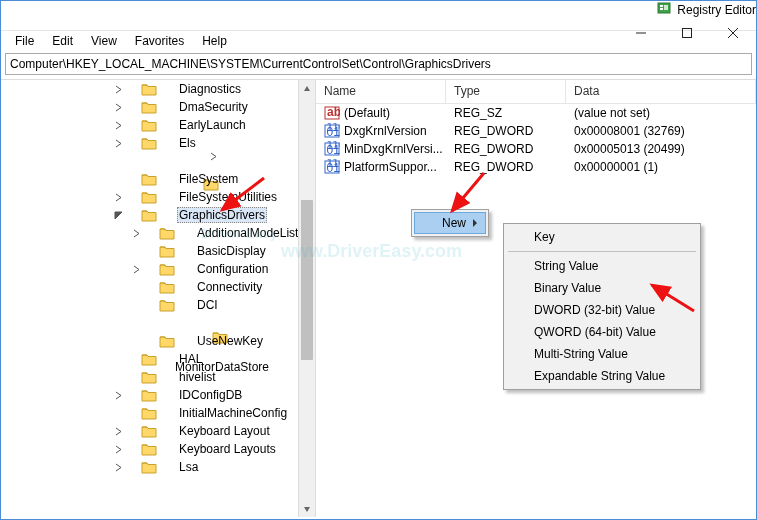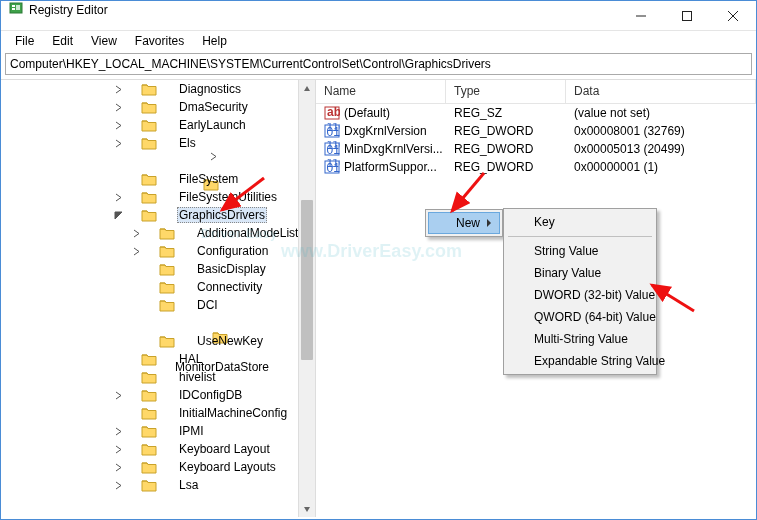--- a/index.html
+++ b/index.html
@@ -1,19 +1,19 @@
 <!DOCTYPE html>
 <html><head>
 <meta charset="utf-8">
 <style>
   * { box-sizing: border-box; margin: 0; padding: 0; font-family: "Segoe UI", Tahoma, sans-serif; font-size: 12px; }
   body { background: #fff; width: 757px; height: 520px; overflow: hidden; border: 1px solid #4a8cd6; position: relative; }
 
   
-  .titlebar { height: 30px; background: #fff; display: flex; align-items: flex-start; padding: 0 0 0 8px; border-bottom: 1px solid #e5e5e5; }
+  .titlebar { height: 30px; background: #fff; display: flex; align-items: flex-end; padding: 0 0 0 14px; border-bottom: 1px solid #e5e5e5; flex-direction: column; }
   .titlebar .title { flex: 1; display: flex; align-items: center; gap: 6px; }
   .titlebar .title span { font-size: 12px; }
   .winbtns { display: flex; }
   .winbtn { width: 46px; height: 30px; display: flex; align-items: center; justify-content: center; }
   .winbtn svg { width: 10px; height: 10px; stroke: #222; stroke-width: 1; fill: none; }
 
   
   .menubar { height: 20px; display:flex; align-items:center; gap: 2px; padding: 0 6px; }
   .menubar span { padding: 2px 8px; cursor: default; }
 
@@ -55,22 +55,22 @@
   .val-icon { width:16px; height:16px; display:inline-block; }
   .val-icon svg{width:16px;height:16px;}
 
   
   .submenu { position:absolute; background:#f1f1f1; border:1px solid #a0a0a0; box-shadow:3px 3px 3px rgba(0,0,0,0.25); padding:2px; }
   .submenu .item { padding:4px 26px 4px 28px; white-space:nowrap; position:relative; }
   .submenu .item.highlight{ background:#aacff0; border:1px solid #6aa8de; padding:3px 25px 3px 27px; }
   .submenu .sep { height:1px; background:#c0c0c0; margin:3px 2px; }
   .submenu .arrow{ position:absolute; right:8px; top:50%; transform:translateY(-50%); border-left:4px solid #333; border-top:4px solid transparent; border-bottom:4px solid transparent; }
 
-  .menu1 { left:424px; top:208px; width:78px; }
-  .menu2 { left:502px; top:207px; width:154px; }
+  .menu1 { left:410px; top:208px; width:78px; }
+  .menu2 { left:502px; top:222px; width:198px; }
 
   
   .watermark{ position:absolute; left:200px; top:210px; opacity:0.15; pointer-events:none; color:#2aa3b8; font-size:30px; font-weight:600; letter-spacing:1px; }
   .watermark .sub{ font-size:18px; color:#33adc0; display:block; margin-top:-4px; margin-left:80px; letter-spacing:0;}
 
   
   .arrow-ann{ position:absolute; pointer-events:none; }
   .arrow-ann svg{ overflow:visible; }
 
   .scroll-stub{ width:17px; background:#f0f0f0; position:absolute; right:0; top:0; bottom:0; border-left:1px solid #ddd;}
@@ -227,45 +227,45 @@
               <polyline points="2,1 7,4.5 2,8"></polyline>
             </svg>
           </span>
           <span class="folder"><svg viewBox="0 0 16 14">
               <path d="M1 3h5l1 1.5h8v8.5H1z" fill="#ffd869" stroke="#c9a22a"></path>
               <path d="M1 3h5l1 1.5h8" fill="none" stroke="#c9a22a"></path>
             </svg></span>
           <span class="label">AdditionalModeLists</span>
         </div>
         <div class="tree-row" style="padding-left: 128px;">
+          <span class="twisty"></span>
+          <span class="folder"><svg viewBox="0 0 16 14">
+              <path d="M1 3h5l1 1.5h8v8.5H1z" fill="#ffd869" stroke="#c9a22a"></path>
+              <path d="M1 3h5l1 1.5h8" fill="none" stroke="#c9a22a"></path>
+            </svg></span>
+          <span class="label">BasicDisplay</span>
+        </div>
+        <div class="tree-row" style="padding-left: 128px;">
           <span class="twisty">
             <svg viewBox="0 0 9 9">
               <polyline points="2,1 7,4.5 2,8"></polyline>
             </svg>
           </span>
           <span class="folder"><svg viewBox="0 0 16 14">
               <path d="M1 3h5l1 1.5h8v8.5H1z" fill="#ffd869" stroke="#c9a22a"></path>
               <path d="M1 3h5l1 1.5h8" fill="none" stroke="#c9a22a"></path>
             </svg></span>
           <span class="label">Configuration</span>
         </div>
         <div class="tree-row" style="padding-left: 128px;">
           <span class="twisty"></span>
           <span class="folder"><svg viewBox="0 0 16 14">
               <path d="M1 3h5l1 1.5h8v8.5H1z" fill="#ffd869" stroke="#c9a22a"></path>
               <path d="M1 3h5l1 1.5h8" fill="none" stroke="#c9a22a"></path>
             </svg></span>
-          <span class="label">BasicDisplay</span>
-        </div>
-        <div class="tree-row" style="padding-left: 128px;">
-          <span class="twisty"></span>
-          <span class="folder"><svg viewBox="0 0 16 14">
-              <path d="M1 3h5l1 1.5h8v8.5H1z" fill="#ffd869" stroke="#c9a22a"></path>
-              <path d="M1 3h5l1 1.5h8" fill="none" stroke="#c9a22a"></path>
-            </svg></span>
           <span class="label">Connectivity</span>
         </div>
         <div class="tree-row" style="padding-left: 128px;">
           <span class="twisty"></span>
           <span class="folder"><svg viewBox="0 0 16 14">
               <path d="M1 3h5l1 1.5h8v8.5H1z" fill="#ffd869" stroke="#c9a22a"></path>
               <path d="M1 3h5l1 1.5h8" fill="none" stroke="#c9a22a"></path>
             </svg></span>
           <span class="label">DCI</span>
         </div>
@@ -313,32 +313,20 @@
             </svg></span>
           <span class="label">IDConfigDB</span>
         </div>
         <div class="tree-row" style="padding-left: 110px;">
           <span class="twisty"></span>
           <span class="folder"><svg viewBox="0 0 16 14">
               <path d="M1 3h5l1 1.5h8v8.5H1z" fill="#ffd869" stroke="#c9a22a"></path>
               <path d="M1 3h5l1 1.5h8" fill="none" stroke="#c9a22a"></path>
             </svg></span>
           <span class="label">InitialMachineConfig</span>
-        </div>
-        <div class="tree-row" style="padding-left: 110px;">
-          <span class="twisty">
-            <svg viewBox="0 0 9 9">
-              <polyline points="2,1 7,4.5 2,8"></polyline>
-            </svg>
-          </span>
-          <span class="folder"><svg viewBox="0 0 16 14">
-              <path d="M1 3h5l1 1.5h8v8.5H1z" fill="#ffd869" stroke="#c9a22a"></path>
-              <path d="M1 3h5l1 1.5h8" fill="none" stroke="#c9a22a"></path>
-            </svg></span>
-          <span class="label">IPMI</span>
         </div>
         <div class="tree-row" style="padding-left: 110px;">
           <span class="twisty">
             <svg viewBox="0 0 9 9">
               <polyline points="2,1 7,4.5 2,8"></polyline>
             </svg>
           </span>
           <span class="folder"><svg viewBox="0 0 16 14">
               <path d="M1 3h5l1 1.5h8v8.5H1z" fill="#ffd869" stroke="#c9a22a"></path>
               <path d="M1 3h5l1 1.5h8" fill="none" stroke="#c9a22a"></path>

